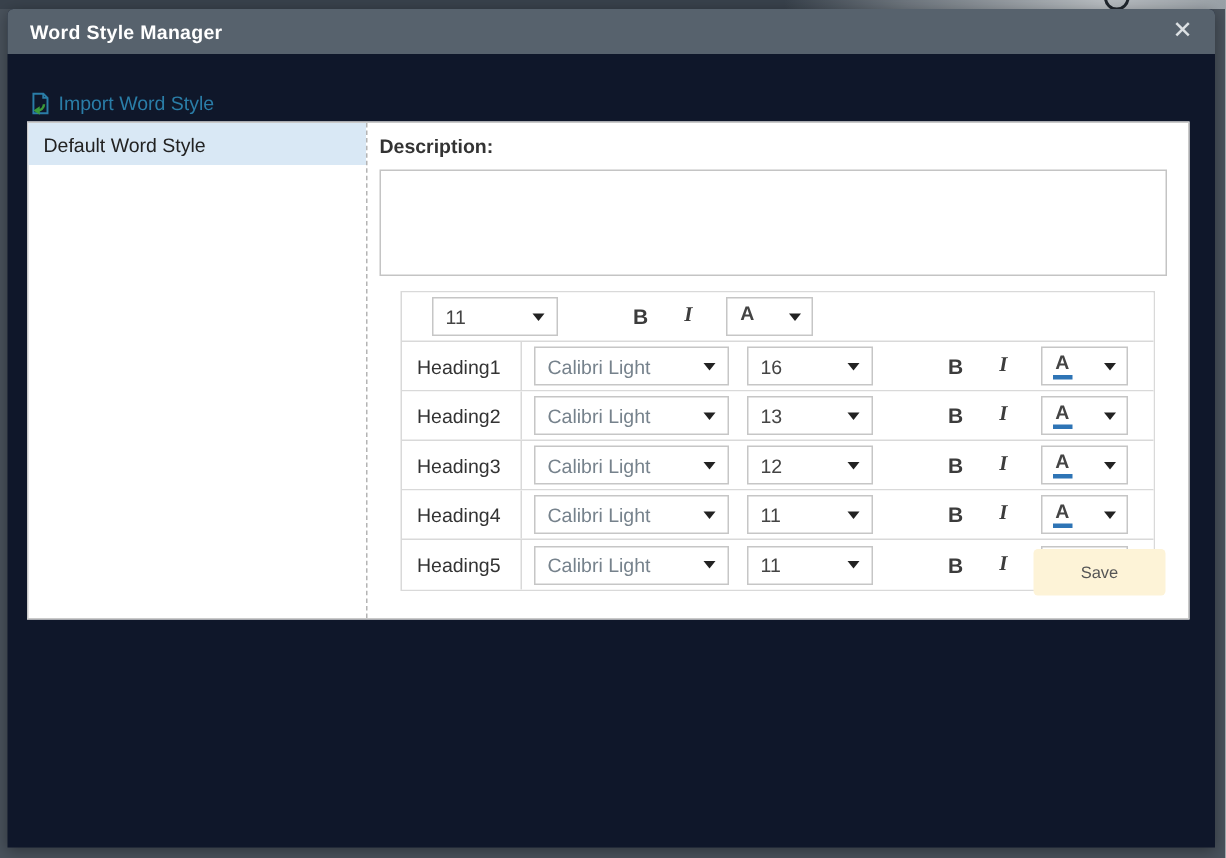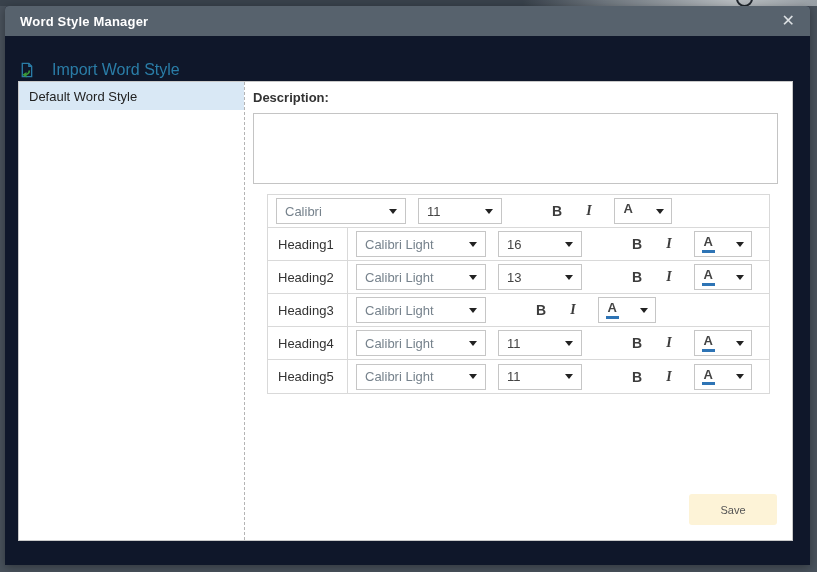--- a/index.html
+++ b/index.html
@@ -35,27 +35,27 @@
     display:flex; align-items:center; justify-content:space-between;
     padding:0 15px;
   }
   .titlebar .title { color:#fff; font-size:13px; font-weight:700; letter-spacing:.2px; }
   .titlebar .close { color:#dde1e4; font-size:16px; line-height:1; cursor:default; }
 
   .dlg-body { position:relative; height:529px; }
 
   .import-link {
     position:absolute; left:14px; top:25px;
-    display:flex; align-items:center; gap:18px;
-    color:var(--accent-link,#2a7da7); font-size:16px; cursor:pointer;
+    display:flex; gap:5px;
+    color:var(--accent-link,#2a7da7); font-size:13px; cursor:pointer;
   }
   .import-link svg { display:block; }
 
   .content-box {
-    position:absolute; left:13px; top:45px; width:775px; height:460px;
+    position:absolute; left:13px; top:45px; width:775px; height:332px;
     border:1px solid #c9c9c9; display:flex; background:#fff;
   }
 
   .left-panel { width:226px; border-right:1px dashed #b4b4b4; }
   .list-item {
     height:28px; display:flex; align-items:center; padding-left:10px;
     font-size:13px; color:#222;
   }
   .list-item.selected { background:var(--selection-bg,#d9e8f5); }
 
@@ -160,24 +160,20 @@
       <div class="right-panel">
 
         <div class="desc-label">Description:</div>
         <textarea class="desc-area" style=""></textarea>
 
 
         <div class="style-table">
 
           <div class="trow">
             <div class="td-font">
-              <div class="dd font-dd">
-                <span class="dd-val">Calibri</span>
-                <span class="caret"></span>
-              </div>
               <div class="dd size-dd">
                 <span class="dd-val">11</span>
                 <span class="caret"></span>
               </div>
               <span class="btn-b">B</span>
               <span class="btn-i">I</span>
               <div class="dd color-dd">
                 <span class="a-letter u-none">A</span>
                 <span class="caret"></span>
               </div>
@@ -222,20 +218,24 @@
                 <span class="caret"></span>
               </div>
             </div>
           </div>
 
           <div class="trow">
             <div class="td-name">Heading3</div>
             <div class="td-font">
               <div class="dd font-dd">
                 <span class="dd-val">Calibri Light</span>
+                <span class="caret"></span>
+              </div>
+              <div class="dd size-dd">
+                <span class="dd-val">12</span>
                 <span class="caret"></span>
               </div>
               <span class="btn-b">B</span>
               <span class="btn-i">I</span>
               <div class="dd color-dd">
                 <span class="a-letter u-blue">A</span>
                 <span class="caret"></span>
               </div>
             </div>
           </div>

